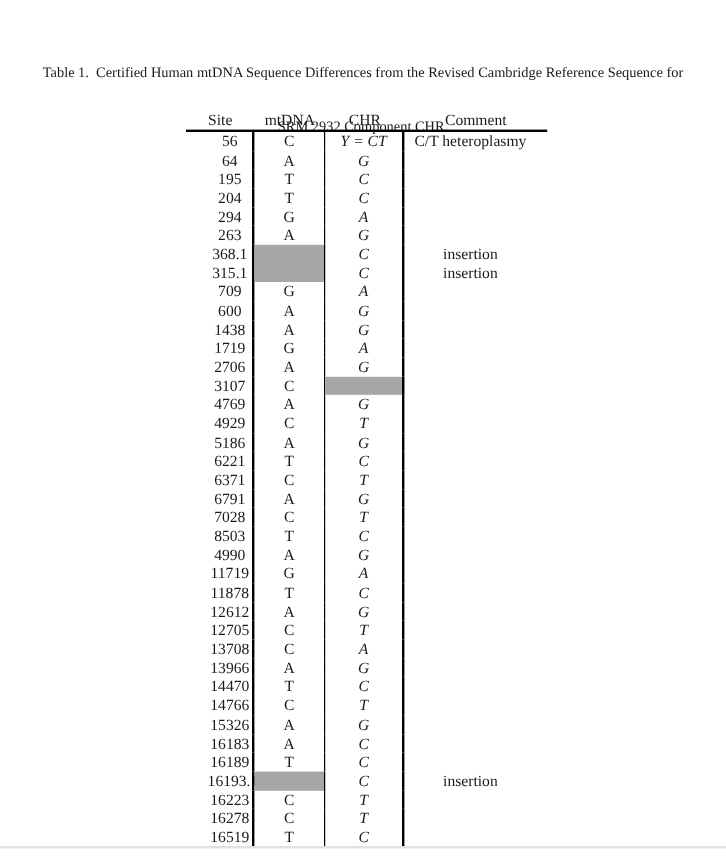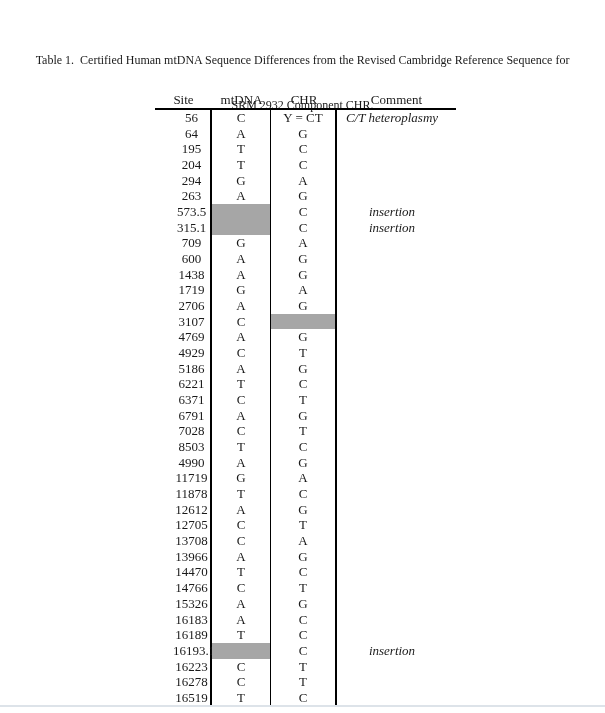--- a/index.html
+++ b/index.html
@@ -65,24 +65,24 @@
   .w-comment { width: 119px; }
   .cell.w-site {
     border-right: 2px solid #000000;
     padding-left: 18px;
   }
   .cell.w-rcrs {
     border-right: 1px solid #000000;
   }
   .cell.w-chr {
     border-right: 2px solid #000000;
+    font-style: italic;
   }
   .cell.w-comment {
     padding-right: 9px;
-    font-style: italic;
   }
   .cell.gray {
     background: #a6a6a6;
   }
   .page-edge-line {
     position: absolute;
     left: 0;
     top: 705px;
     width: 605px;
     height: 2px;
@@ -137,21 +137,21 @@
           <div class="cell w-chr">A</div>
           <div class="cell w-comment"></div>
         </div>
         <div class="trow">
           <div class="cell w-site">263</div>
           <div class="cell w-rcrs">A</div>
           <div class="cell w-chr">G</div>
           <div class="cell w-comment"></div>
         </div>
         <div class="trow">
-          <div class="cell w-site">573.5</div>
+          <div class="cell w-site">368.1</div>
           <div class="cell w-rcrs gray"></div>
           <div class="cell w-chr">C</div>
           <div class="cell w-comment">insertion</div>
         </div>
         <div class="trow">
           <div class="cell w-site">315.1</div>
           <div class="cell w-rcrs gray"></div>
           <div class="cell w-chr">C</div>
           <div class="cell w-comment">insertion</div>
         </div>

